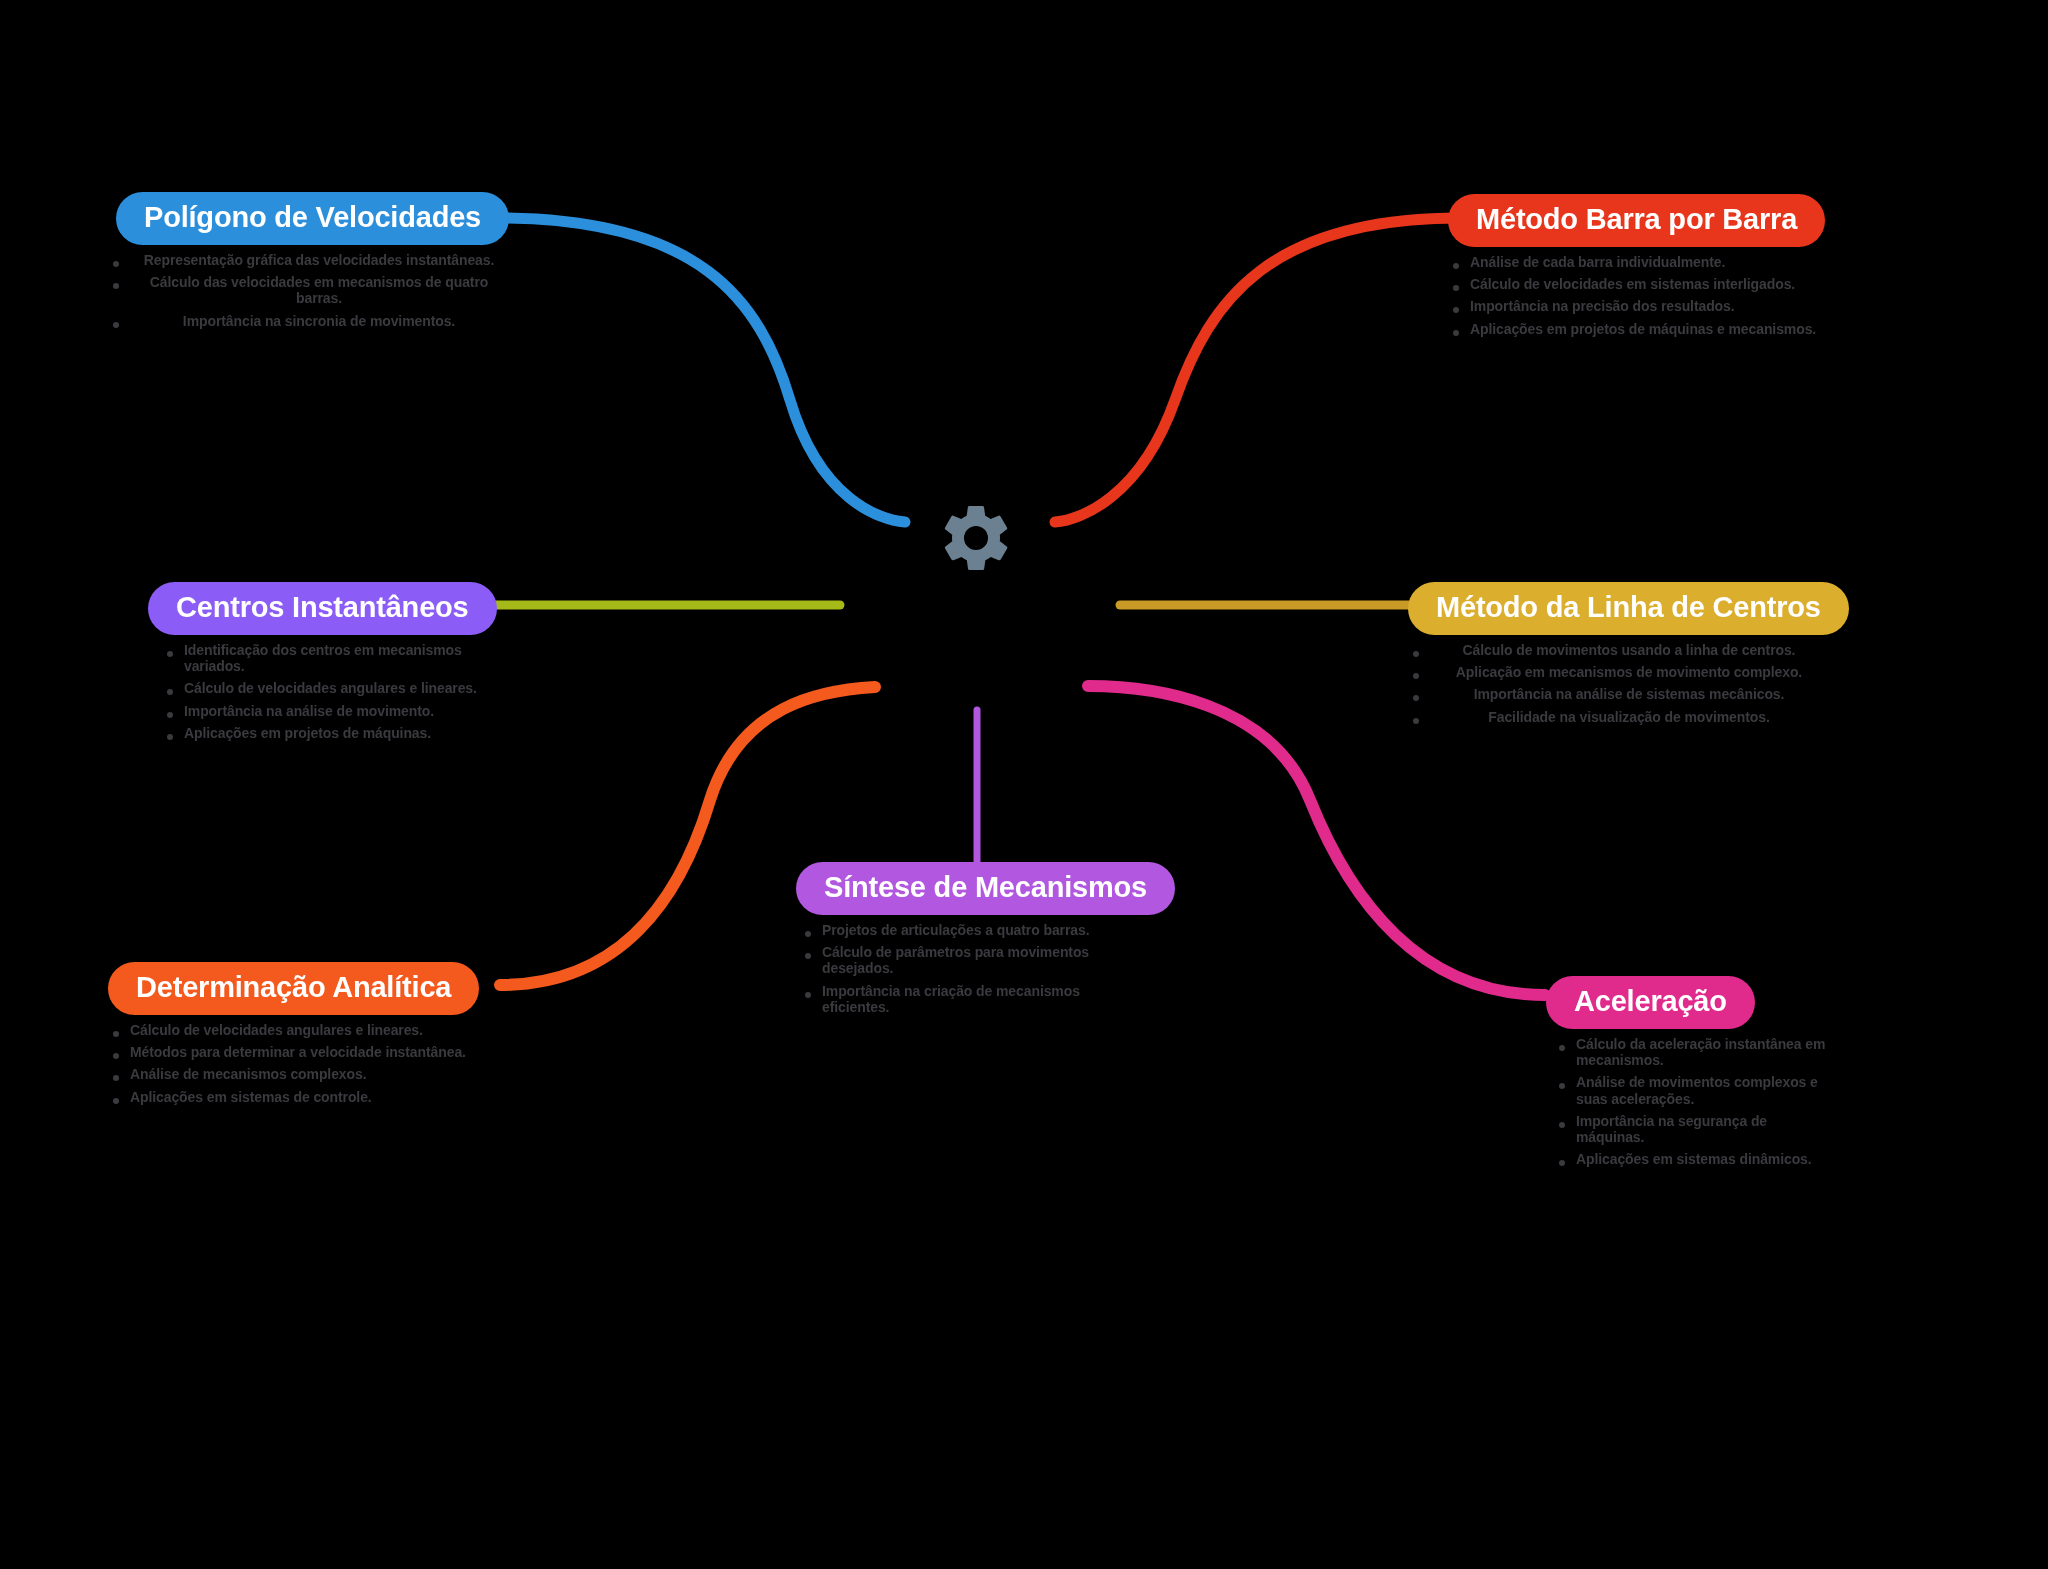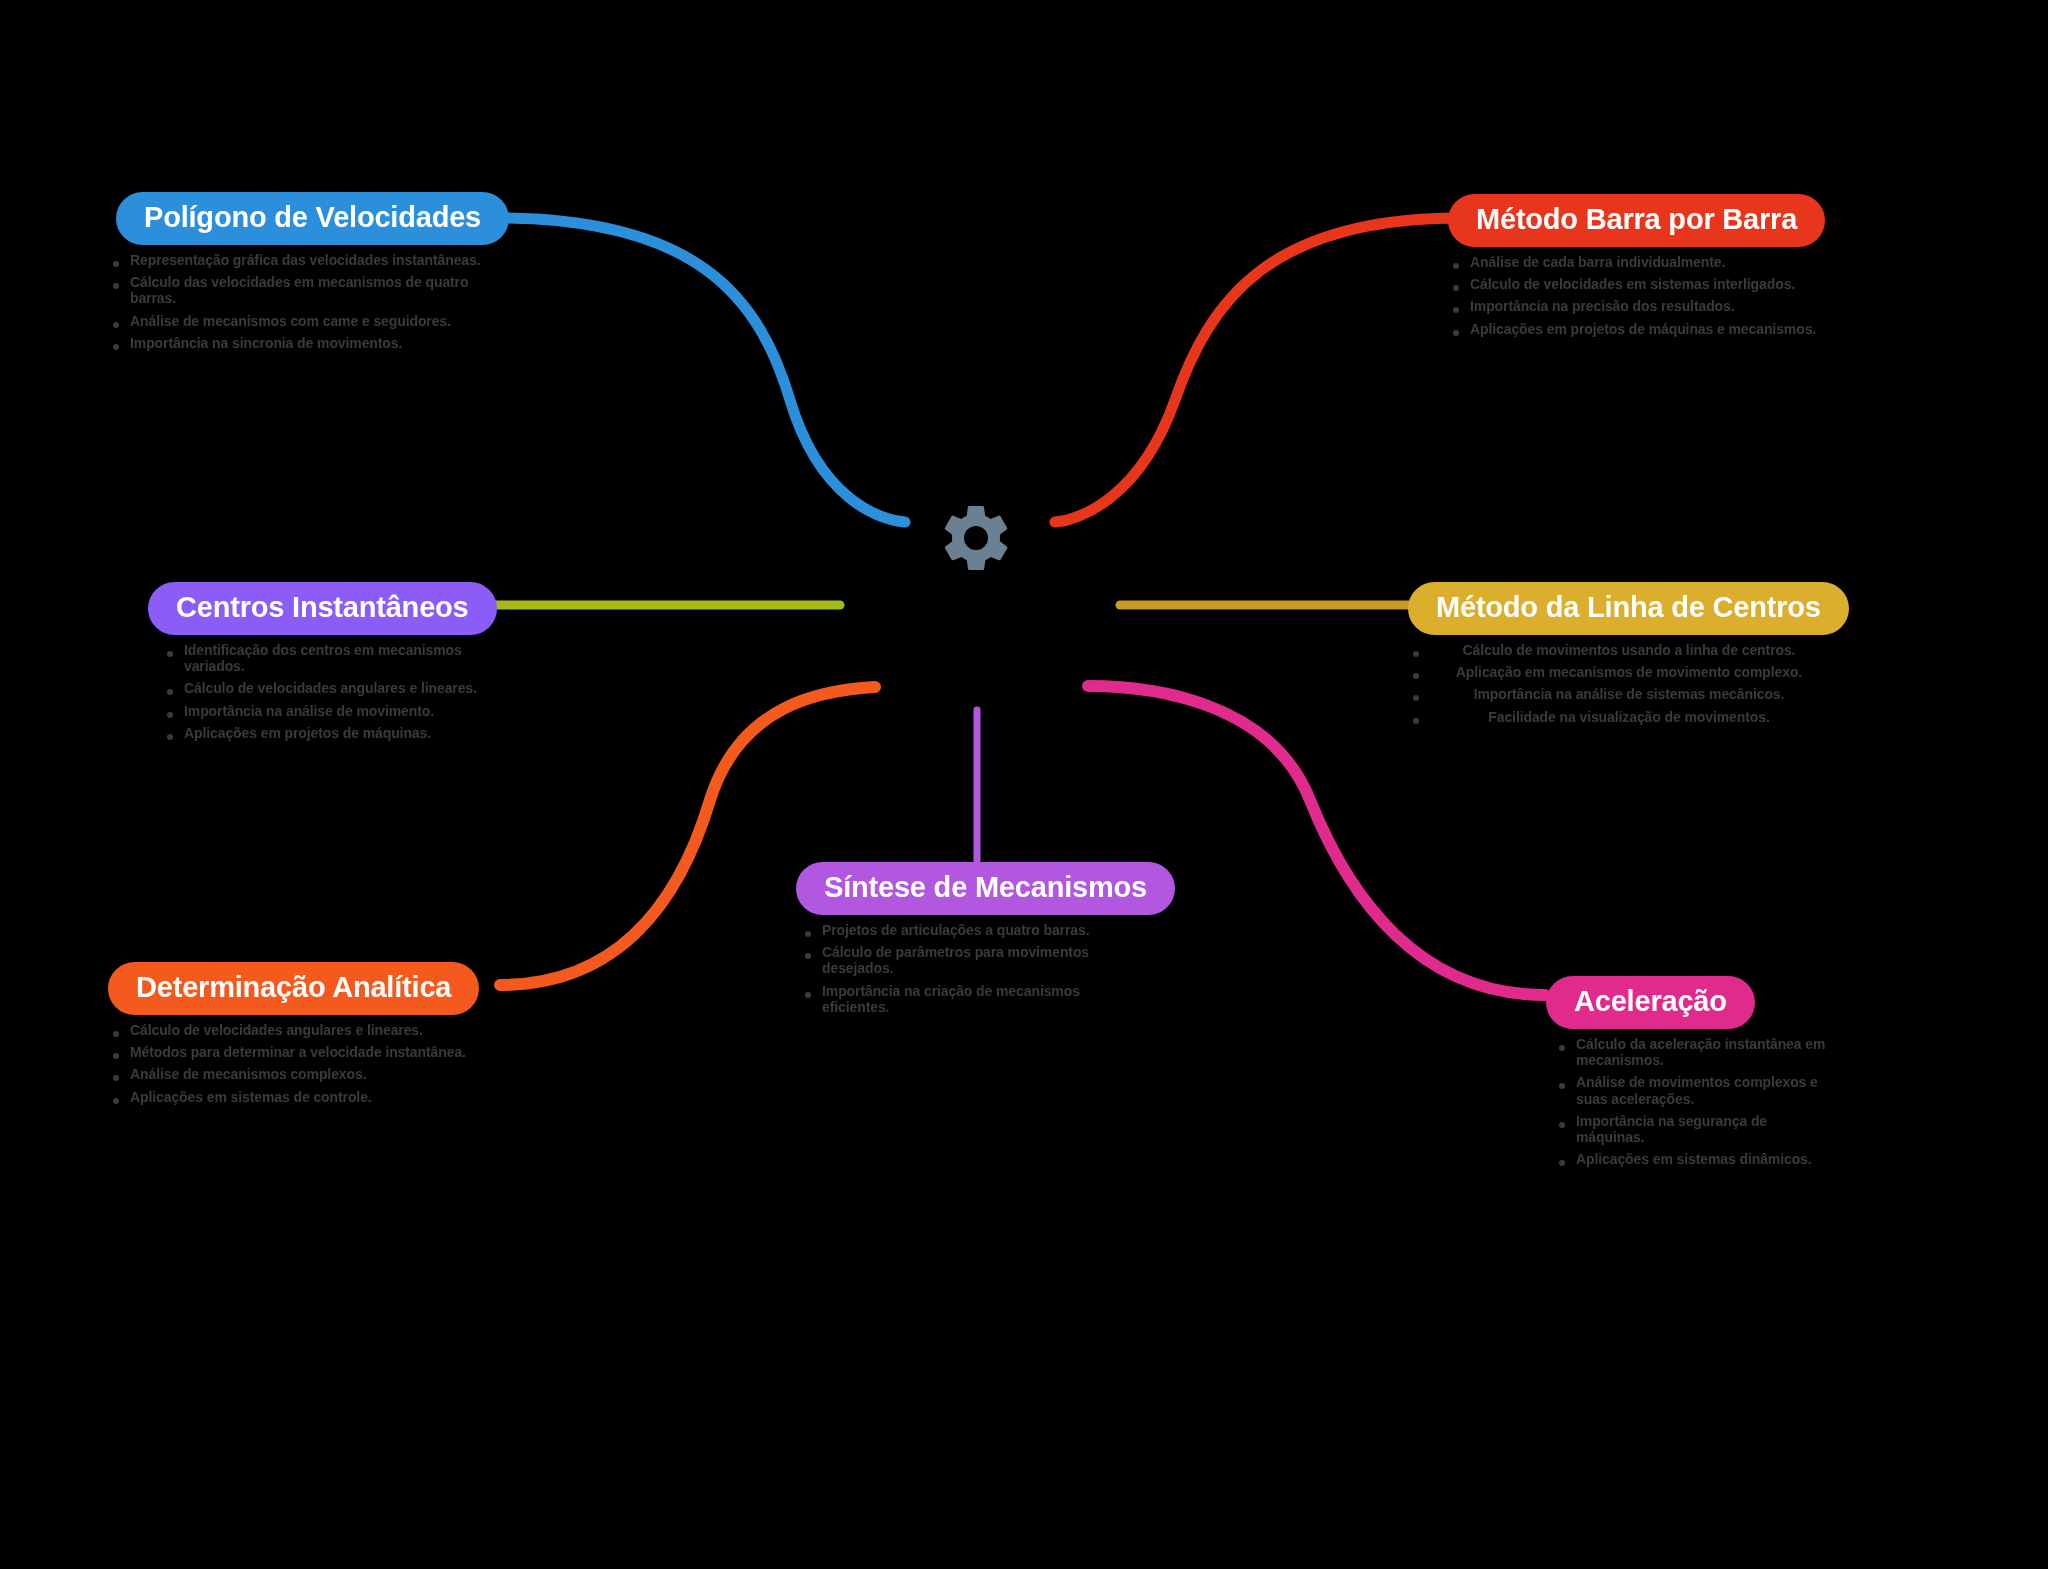--- a/index.html
+++ b/index.html
@@ -69,21 +69,21 @@
     position: absolute;
     left: 5px;
     top: 9px;
     width: 6px;
     height: 6px;
     border-radius: 50%;
     background: #3a3a3f;
   }
 
   
-  #node-poligono       { left: 108px;  top: 192px;  width: 400px; }
+  #node-poligono       { left: 108px;  top: 192px;  width: 400px; text-align: center; }
   #node-poligono .node-pill { margin-left: 8px; }
 
   #node-barra          { left: 1448px; top: 194px;  width: 400px; }
 
   #node-centros        { left: 148px;  top: 582px;  width: 330px; }
   #node-centros .node-list { margin-left: 14px; }
 
   #node-linha          { left: 1408px; top: 582px;  width: 420px; text-align: center; }
 
   #node-determinacao   { left: 108px;  top: 962px;  width: 400px; }
@@ -122,21 +122,20 @@
     <svg viewBox="0 0 24 24" width="80" height="80" aria-hidden="true">
       <path fill="#6b8090" d="M19.14 12.94a7.5 7.5 0 0 0 .06-.94 7.5 7.5 0 0 0-.06-.94l2.03-1.58a.5.5 0 0 0 .12-.62l-1.92-3.32a.5.5 0 0 0-.6-.22l-2.39.96a7.3 7.3 0 0 0-1.62-.94l-.36-2.54a.5.5 0 0 0-.5-.42h-3.84a.5.5 0 0 0-.5.42l-.36 2.54c-.59.24-1.13.56-1.62.94l-2.39-.96a.5.5 0 0 0-.6.22L2.72 8.86a.5.5 0 0 0 .12.62l2.03 1.58c-.04.31-.06.63-.06.94 0 .31.02.63.06.94l-2.03 1.58a.5.5 0 0 0-.12.62l1.92 3.32c.12.22.38.3.6.22l2.39-.96c.5.38 1.03.7 1.62.94l.36 2.54c.04.24.25.42.5.42h3.84c.25 0 .46-.18.5-.42l.36-2.54c.59-.24 1.12-.56 1.62-.94l2.39.96c.22.08.48 0 .6-.22l1.92-3.32a.5.5 0 0 0-.12-.62l-2.03-1.58zM12 15.6A3.6 3.6 0 1 1 12 8.4a3.6 3.6 0 0 1 0 7.2z"></path>
     </svg>
   </div>
 
   <div class="node" id="node-poligono">
     <div class="node-pill" style="background: rgb(43, 143, 219);">Polígono de Velocidades</div>
     <ul class="node-list">
       <li>Representação gráfica das velocidades instantâneas.</li>
       <li>Cálculo das velocidades em mecanismos de quatro barras.</li>
-      <li>Análise de mecanismos com came e seguidores.</li>
       <li>Importância na sincronia de movimentos.</li>
     </ul>
   </div>
 
   <div class="node" id="node-barra">
     <div class="node-pill" style="background: rgb(232, 54, 28);">Método Barra por Barra</div>
     <ul class="node-list">
       <li>Análise de cada barra individualmente.</li>
       <li>Cálculo de velocidades em sistemas interligados.</li>
       <li>Importância na precisão dos resultados.</li>

